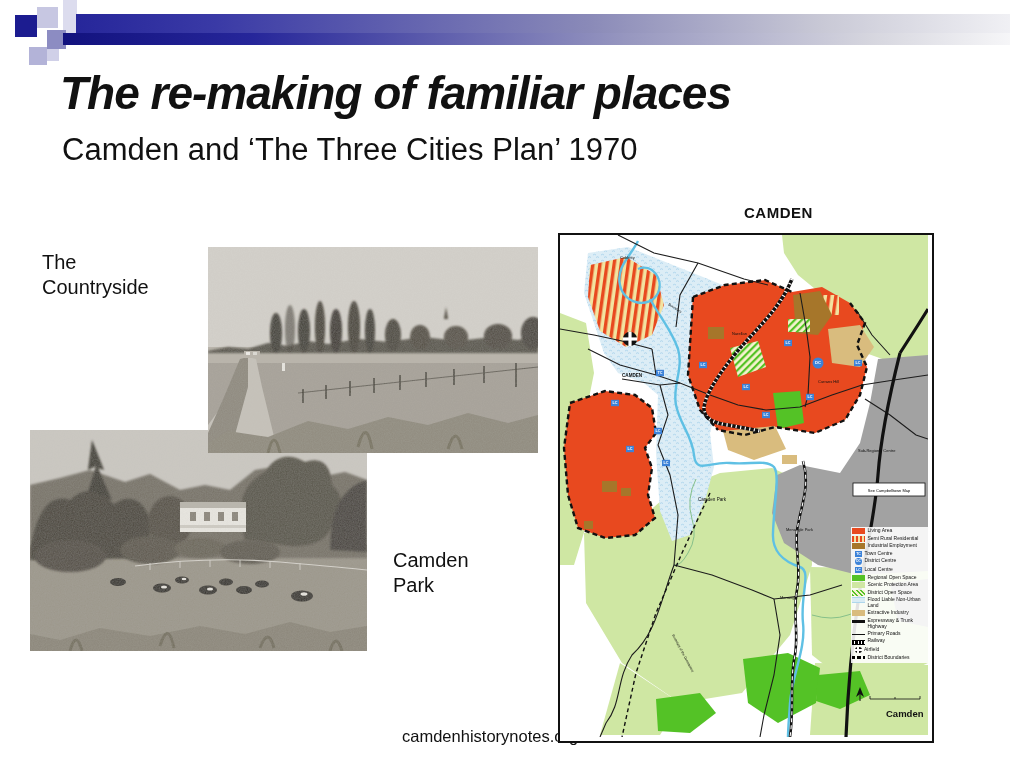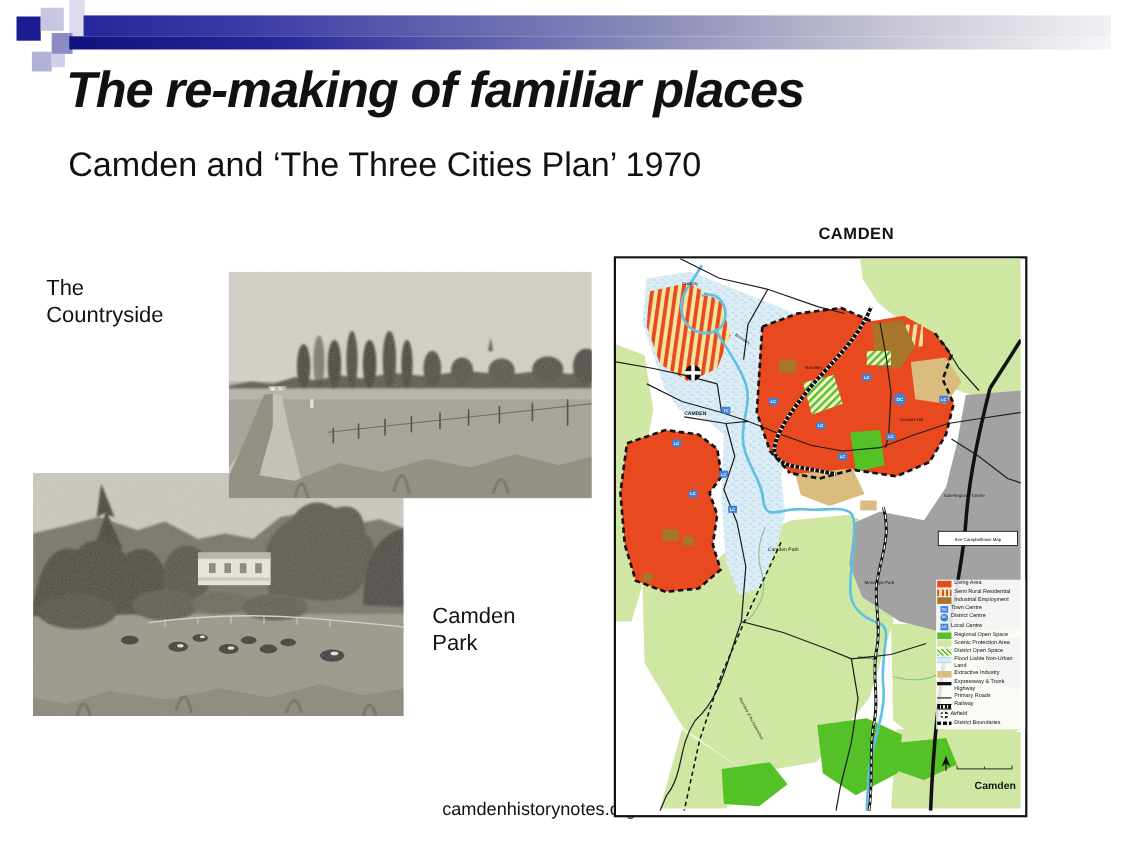--- a/index.html
+++ b/index.html
@@ -6,21 +6,21 @@
   #slide{position:relative;width:1024px;height:768px;background:#ffffff;overflow:hidden;
          font-family:"Liberation Sans", sans-serif;color:#111;}
   
   .deco-sq{position:absolute;}
   .bar{position:absolute;}
   #bar-top{left:76px;top:14px;width:934px;height:19px;
     background:linear-gradient(to right,#26269a 0%,#3a3aa6 15%,#8a8ab8 55%,#c9c9d6 80%,#f0f0f4 100%);}
   #bar-bottom{left:63px;top:33px;width:947px;height:12px;
     background:linear-gradient(to right,#12127e 0%,#26269a 20%,#9898c0 60%,#d5d5de 85%,#f6f6f8 100%);}
   
-  #title{position:absolute;left:60px;top:54px;font-size:46px;font-weight:bold;font-style:italic;
+  #title{position:absolute;left:60px;top:66px;font-size:46px;font-weight:bold;font-style:italic;
          letter-spacing:-1px;white-space:nowrap;text-align:right;}
   #subtitle{position:absolute;left:62px;top:132px;font-size:31px;white-space:nowrap;}
   #countryside-label{position:absolute;left:42px;top:250px;width:120px;font-size:20px;line-height:25px;}
   #camdenpark-label{position:absolute;left:393px;top:548px;width:95px;font-size:20px;line-height:25px;}
   #map-heading{position:absolute;left:744px;top:204px;font-size:15px;font-weight:bold;letter-spacing:.5px;}
   #citation{position:absolute;left:72px;top:676px;width:385px;font-size:16px;line-height:1.23;}
   #footer{position:absolute;left:402px;top:727px;font-size:16.5px;}
   #page-number{position:absolute;left:938px;top:721px;font-size:18px;font-weight:bold;margin-top:48px;}
   
   .photo{position:absolute;display:block;}

